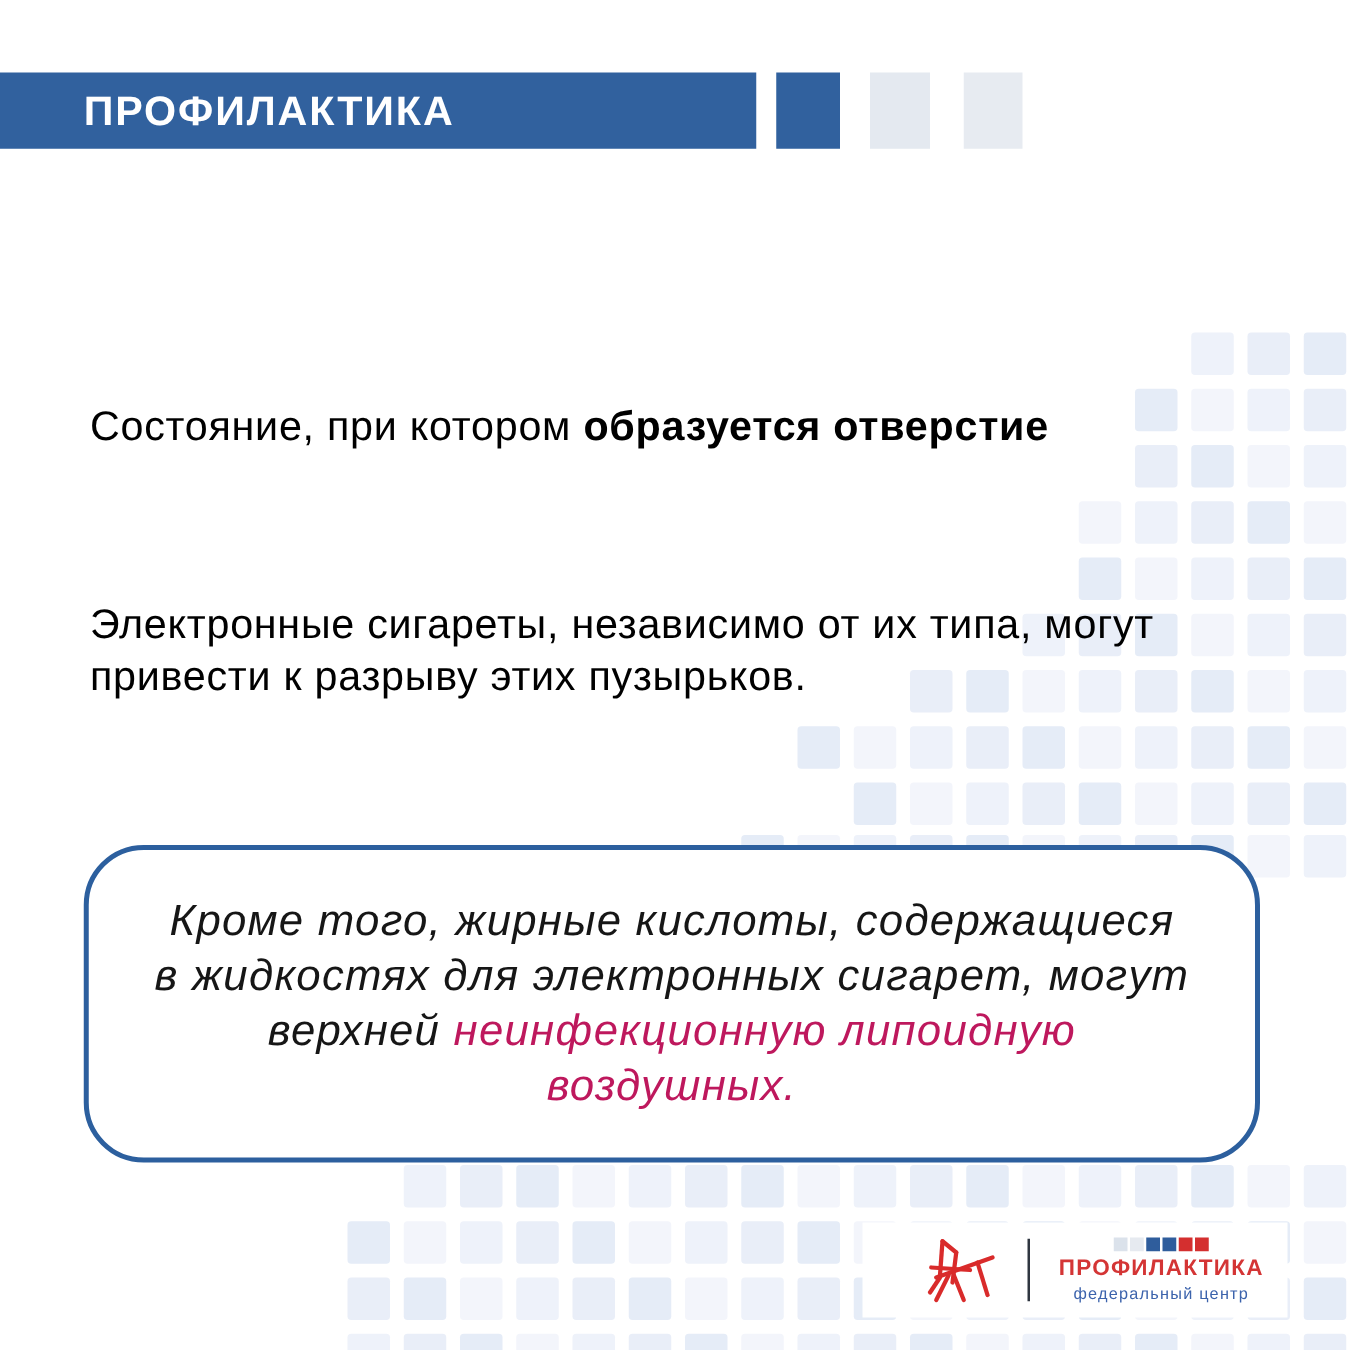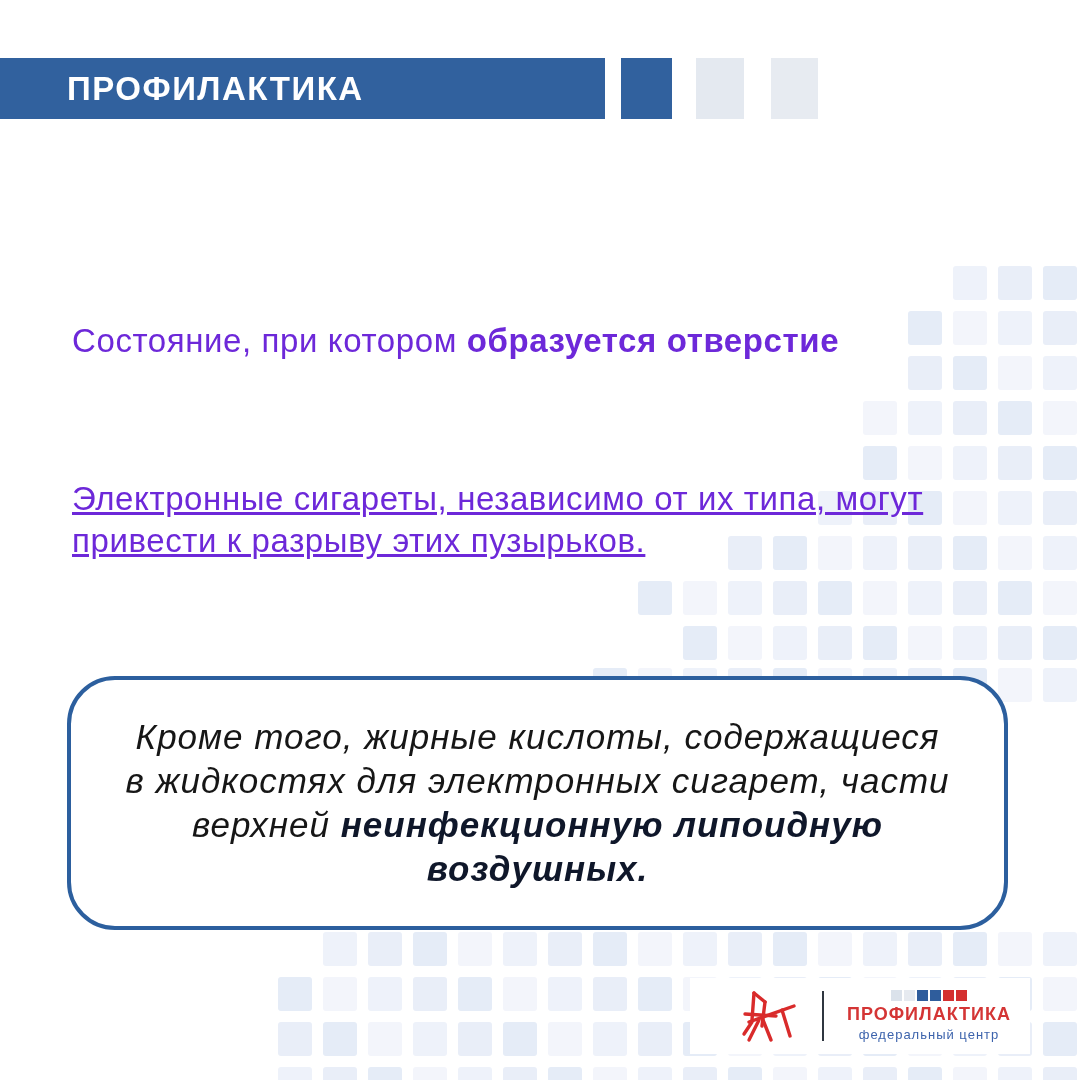--- a/index.html
+++ b/index.html
@@ -17,26 +17,26 @@
   .hsq{position:absolute;top:58px;height:61px;}
   .hsq-blue{left:621px;width:51px;background:#31619e;}
   .hsq-l1{left:696px;width:48px;background:#e4e9f0;}
   .hsq-l2{left:771px;width:47px;background:#e7ebf1;}
   
   .page-title{
     position:absolute;left:65px;top:178px;margin:0;font-size:58px;font-weight:bold;
     color:#0d1117;letter-spacing:-0.5px;white-space:nowrap;
   }
   
-  .para{position:absolute;left:72px;color:#6d28d9;font-size:33px;letter-spacing:0.6px;line-height:42px;}
+  .para{position:absolute;left:72px;color:#000000;font-size:33px;letter-spacing:0.6px;line-height:42px;}
   .p1{top:320px;}
-  .p2{top:478px;text-decoration:underline;}
+  .p2{top:478px;}
   .tline{white-space:nowrap;}
   .b{font-weight:bold;}
-  .red{color:#0f172a;font-weight:bold;}
+  .red{color:#be185d;font-weight:normal;}
   
   .callout{
     position:absolute;left:67px;top:676px;width:941px;height:254px;background:#ffffff;
     border:4.5px solid #2c5f9e;border-radius:48px;box-sizing:border-box;
     display:flex;align-items:center;justify-content:center;
   }
   .callout-text{
     font-style:italic;font-size:35px;line-height:44px;text-align:center;
     color:#161616;letter-spacing:1px;
   }
@@ -209,21 +209,21 @@
       <div class="tline"><span>Состояние, при котором </span><span class="b">образуется отверстие</span></div>
     </div>
   <div class="para p2">
       <div class="tline"><span>Электронные сигареты, независимо от их типа, могут</span></div>
       <div class="tline"><span>привести к разрыву этих пузырьков.</span></div>
     </div>
 
   <div class="callout">
     <div class="callout-text">
         <div class="tline"><span>Кроме того, жирные кислоты, содержащиеся</span></div>
-        <div class="tline"><span>в жидкостях для электронных сигарет, части</span></div>
+        <div class="tline"><span>в жидкостях для электронных сигарет, могут</span></div>
         <div class="tline"><span>верхней </span><span class="red">неинфекционную липоидную</span></div>
         <div class="tline"><span class="red">воздушных.</span></div>
       </div>
   </div>
 
   <div class="footer-card">
     <svg class="logo-icon" width="56" height="54" viewBox="0 0 56 54" fill="none">
       <g stroke="#d92b2b" stroke-width="3.4" stroke-linecap="round">
         <path d="M14 4 L12 31"></path>
         <path d="M14 4 L25 13"></path>

